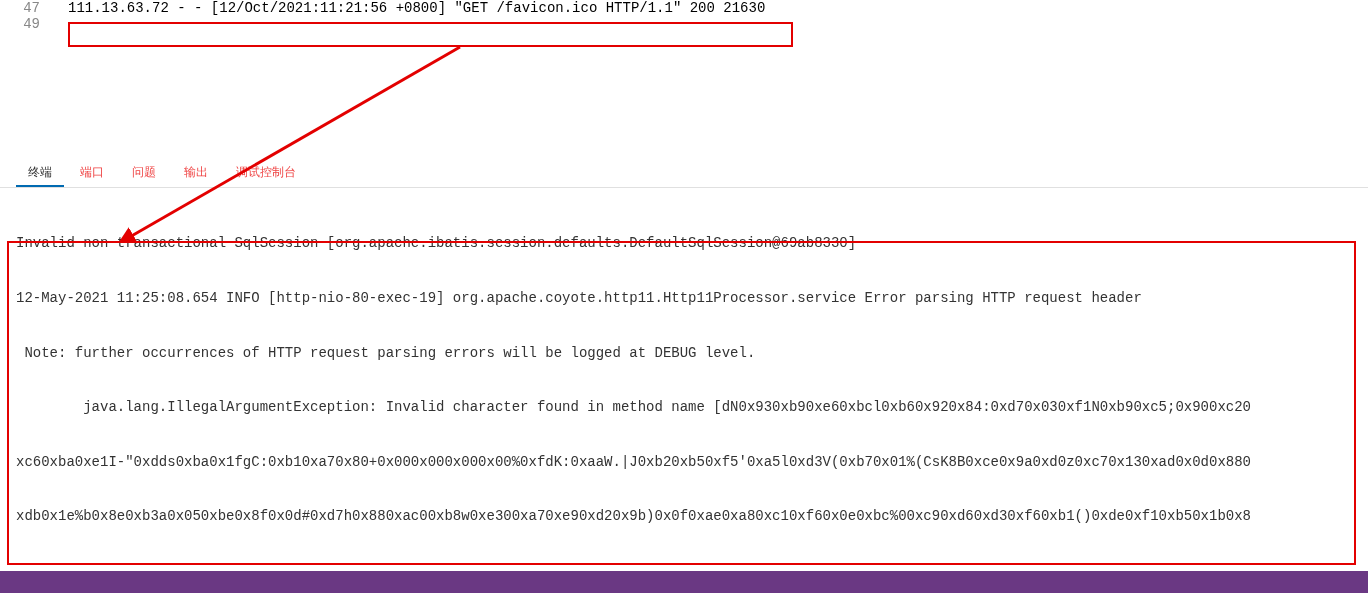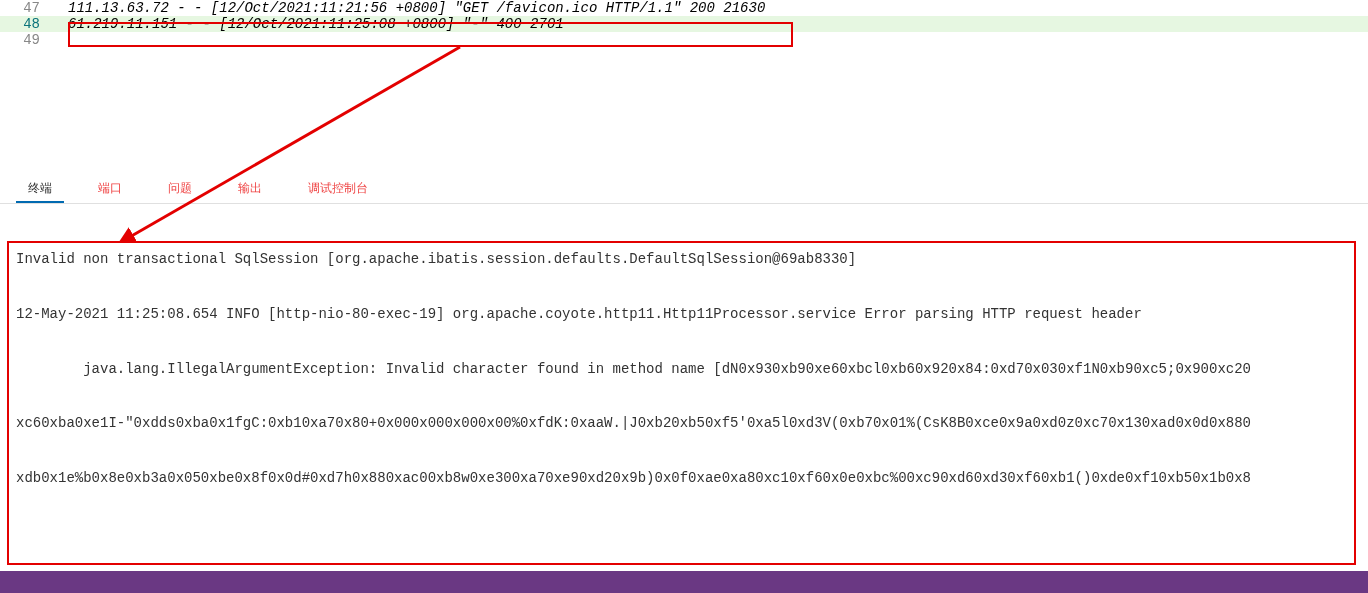--- a/index.html
+++ b/index.html
@@ -32,21 +32,20 @@
       padding-right: 20px;
       color: #888;
       user-select: none;
     }
     .line-number.active {
       color: #0b747a;
     }
     .line-content {
       white-space: pre;
       padding-left: 8px;
-      font-style: italic;
     }
     .highlighted-line {
       background: #e6f7e1;
     }
     .red-box-line48 {
       position: absolute;
       border: 2px solid #e30000;
       top: 22px;
       left: 68px;
       width: 725px;
@@ -61,21 +60,21 @@
       width: 380px;
       height: 210px;
       pointer-events: none;
       z-index: 9;
     }
     .panel-area {
       margin-top: 122px;
     }
     .tabs {
       display: flex;
-      gap: 22px;
+      gap: 4px;
       padding: 6px 16px 0 16px;
       border-bottom: 1px solid #e0e0e0;
       font-family: -apple-system, 'Segoe UI', 'Microsoft YaHei', sans-serif;
       font-size: 12px;
     }
     .tab {
       padding: 4px 12px;
       color: #ef4444;
       cursor: pointer;
       border-bottom: 2px solid transparent;
@@ -112,24 +111,20 @@
     }
   </style>
 </head>
 <body>
 
 <div class="editor-area">
   <div class="code-line">
     <span class="line-number">47</span>
     <span class="line-content">111.13.63.72 - - [12/Oct/2021:11:21:56 +0800] "GET /favicon.ico HTTP/1.1" 200 21630</span>
   </div>
-  <div class="code-line highlighted-line">
-    <span class="line-number active">48</span>
-    <span class="line-content">61.219.11.151 - - [12/Oct/2021:11:25:08 +0800] "-" 400 2701</span>
-  </div>
   <div class="code-line">
     <span class="line-number">49</span>
     <span class="line-content"></span>
   </div>
 </div>
 
 <div class="red-box-line48"></div>
 
 <svg class="arrow-container" viewBox="0 0 380 210">
   <defs>
@@ -144,20 +139,21 @@
   <div class="tabs">
     <div class="tab active">终端</div>
     <div class="tab">端口</div>
     <div class="tab">问题</div>
     <div class="tab">输出</div>
     <div class="tab">调试控制台</div>
   </div>
   <div class="terminal-content">
     <div>Invalid non transactional SqlSession [org.apache.ibatis.session.defaults.DefaultSqlSession@69ab8330]</div>
     <div>12-May-2021 11:25:08.654 INFO [http-nio-80-exec-19] org.apache.coyote.http11.Http11Processor.service Error parsing HTTP request header</div>
+    <div> Note: further occurrences of HTTP request parsing errors will be logged at DEBUG level.</div>
     <div>        java.lang.IllegalArgumentException: Invalid character found in method name [dN0x930xb90xe60xbcl0xb60x920x84:0xd70x030xf1N0xb90xc5;0x900xc20</div>
     <div>xc60xba0xe1I-"0xdds0xba0x1fgC:0xb10xa70x80+0x000x000x000x00%0xfdK:0xaaW.|J0xb20xb50xf5'0xa5l0xd3V(0xb70x01%(CsK8B0xce0x9a0xd0z0xc70x130xad0x0d0x880</div>
     <div>xdb0x1e%b0x8e0xb3a0x050xbe0x8f0x0d#0xd7h0x880xac00xb8w0xe300xa70xe90xd20x9b)0x0f0xae0xa80xc10xf60x0e0xbc%00xc90xd60xd30xf60xb1()0xde0xf10xb50x1b0x8</div>
     
     
     
     
     
     
     

